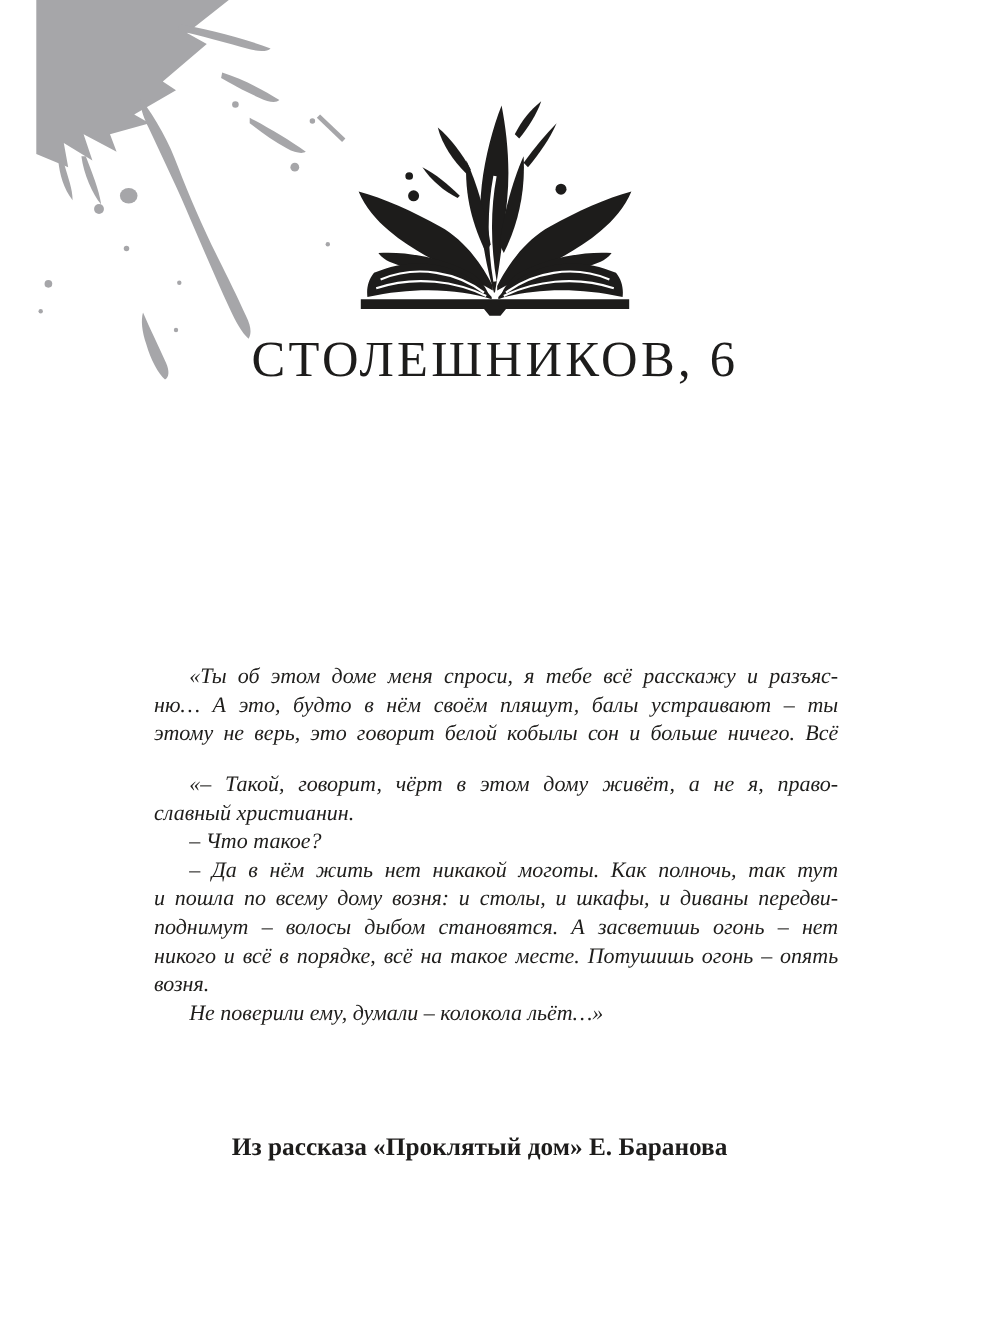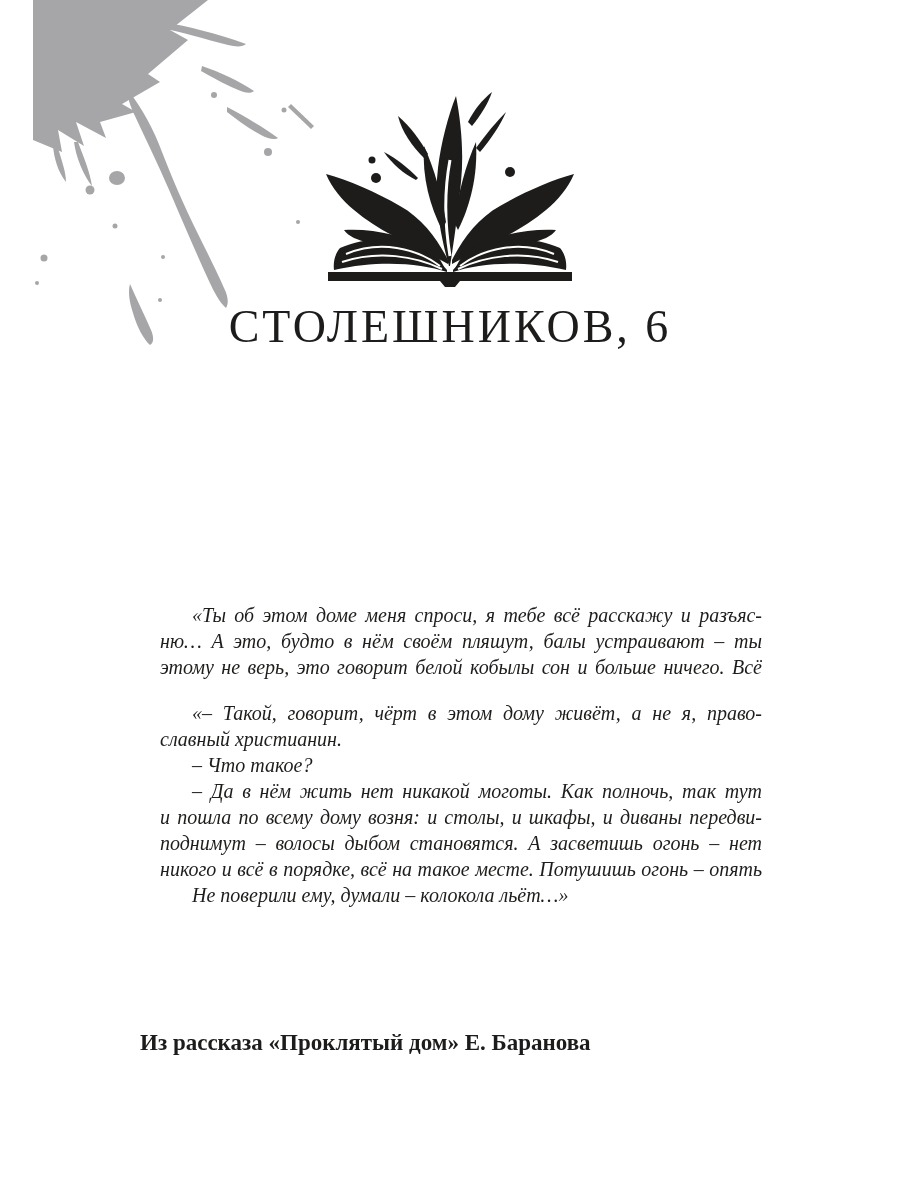--- a/index.html
+++ b/index.html
@@ -50,38 +50,37 @@
     left: 140px;
     width: 622px;
   }
   .line {
     font-family: "Liberation Serif", serif;
     font-style: italic;
     font-size: 20px;
     line-height: 26px;
     color: #1e1d1b;
     text-align: left;
-    margin-left: 20px;
   }
   .line.fill {
     text-align: justify;
     text-align-last: justify;
   }
   .line.indent {
     text-indent: 32px;
   }
   .line.gap {
     margin-top: 20px;
   }
   .attribution {
     position: absolute;
     top: 1030px;
     left: 140px;
     width: 592px;
-    text-align: left;
+    text-align: center;
     font-family: "Liberation Serif", serif;
     font-weight: bold;
     font-size: 23px;
     color: #1d1c1b;
   }
 </style>
 </head>
 <body>
 
 <div class="page">
@@ -151,18 +150,19 @@
     <div class="line fill indent">«Ты об этом доме меня спроси, я тебе всё расскажу и разъяс-</div>
     <div class="line fill">ню… А это, будто в нём своём пляшут, балы устраивают – ты</div>
     <div class="line fill">этому не верь, это говорит белой кобылы сон и больше ничего. Всё</div>
     <div class="line fill indent gap">«– Такой, говорит, чёрт в этом дому живёт, а не я, право-</div>
     <div class="line">славный христианин.</div>
     <div class="line indent">– Что такое?</div>
     <div class="line fill indent">– Да в нём жить нет никакой моготы. Как полночь, так тут</div>
     <div class="line fill">и пошла по всему дому возня: и столы, и шкафы, и диваны передви-</div>
     <div class="line fill">поднимут – волосы дыбом становятся. А засветишь огонь – нет</div>
     <div class="line fill">никого и всё в порядке, всё на такое месте. Потушишь огонь – опять</div>
+    <div class="line">возня.</div>
     <div class="line indent">Не поверили ему, думали – колокола льёт…»</div>
   </div>
 
   <div class="attribution">Из рассказа «Проклятый дом» Е. Баранова</div>
 
 </div>
 
 </body></html>

